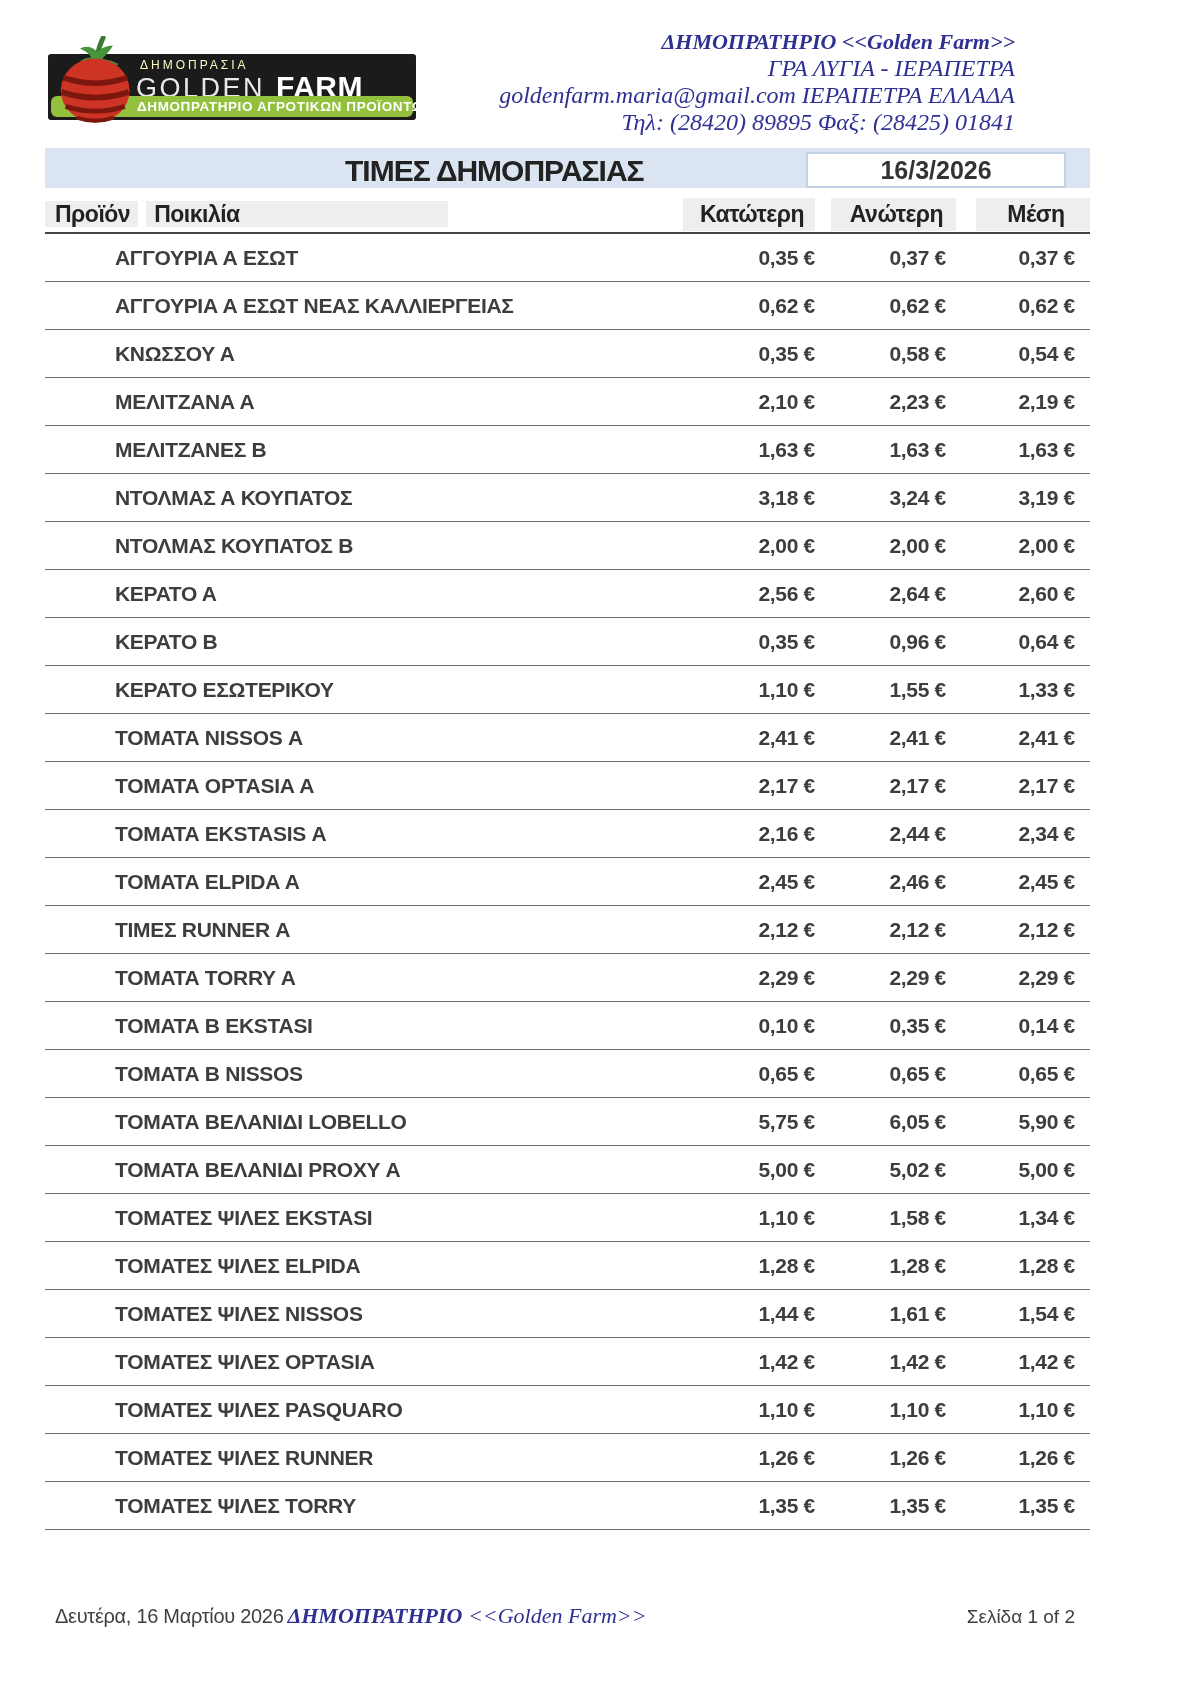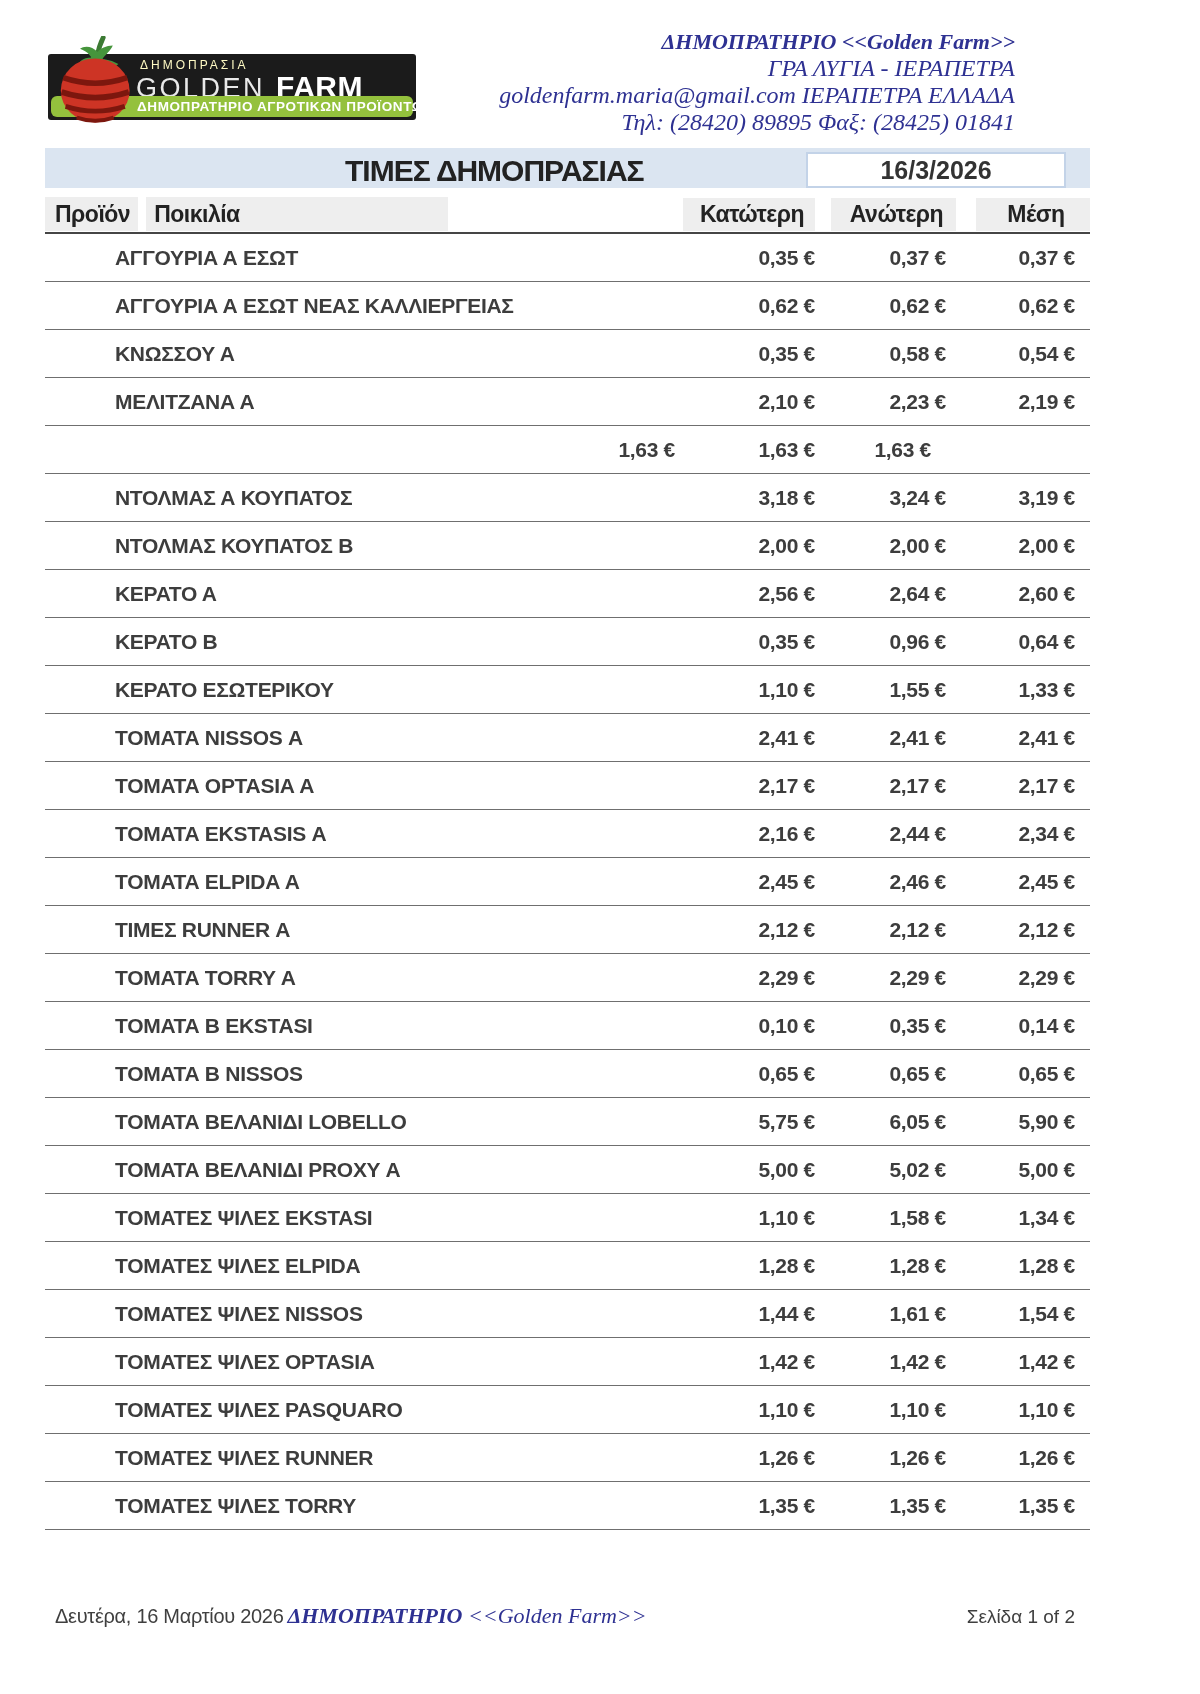--- a/index.html
+++ b/index.html
@@ -30,21 +30,21 @@
   .title{margin-left:300px;font-size:30px;font-weight:700;letter-spacing:-1px;color:#222222;white-space:nowrap;}
   .date-box{margin-left:auto;margin-right:24px;width:256px;height:32px;background:#ffffff;
             border:2px solid #c3d3e8;display:flex;align-items:center;justify-content:center;
             font-size:25px;font-weight:700;color:#333333;}
 
   
   .tbl{position:absolute;left:45px;top:196px;width:1045px;}
   .hdr-row{display:grid;grid-template-columns:1fr 140px 131px 144px;height:36px;
            border-bottom:2px solid #454545;align-items:center;}
   .hdr-name{display:flex;gap:8px;height:33px;align-items:center;}
-  .hdr-chip{background:#eeeeee;height:34px;display:flex;align-items:center;
+  .hdr-chip{background:#eeeeee;height:26px;display:flex;align-items:center;
             font-size:23px;font-weight:700;letter-spacing:-0.5px;color:#222222;}
   .chip-product{padding:0 8px 0 10px;}
   .chip-variety{width:302px;padding-left:8px;box-sizing:border-box;}
   .hdr-price{height:33px;display:flex;align-items:center;justify-content:center;
              background:#eeeeee;font-size:23px;font-weight:700;letter-spacing:-0.5px;color:#222222;padding-left:6px;}
   .hp-low{margin-left:8px;}
   .hp-high{margin-left:16px;margin-right:-10px;}
   .hp-mean{margin-left:30px;}
 
   .row{display:grid;grid-template-columns:1fr 140px 131px 144px;height:47px;
@@ -131,20 +131,21 @@
     </div>
 
     <div class="row">
       <div class="cell-name">ΜΕΛΙΤΖΑΝΑ Α</div>
       <div class="cell-price">2,10 €</div>
       <div class="cell-price">2,23 €</div>
       <div class="cell-price cp-mean">2,19 €</div>
     </div>
 
     <div class="row">
+      <div class="cell-name">ΜΕΛΙΤΖΑΝΕΣ Β</div>
       <div class="cell-price">1,63 €</div>
       <div class="cell-price">1,63 €</div>
       <div class="cell-price cp-mean">1,63 €</div>
     </div>
 
     <div class="row">
       <div class="cell-name">ΝΤΟΛΜΑΣ Α ΚΟΥΠΑΤΟΣ</div>
       <div class="cell-price">3,18 €</div>
       <div class="cell-price">3,24 €</div>
       <div class="cell-price cp-mean">3,19 €</div>

